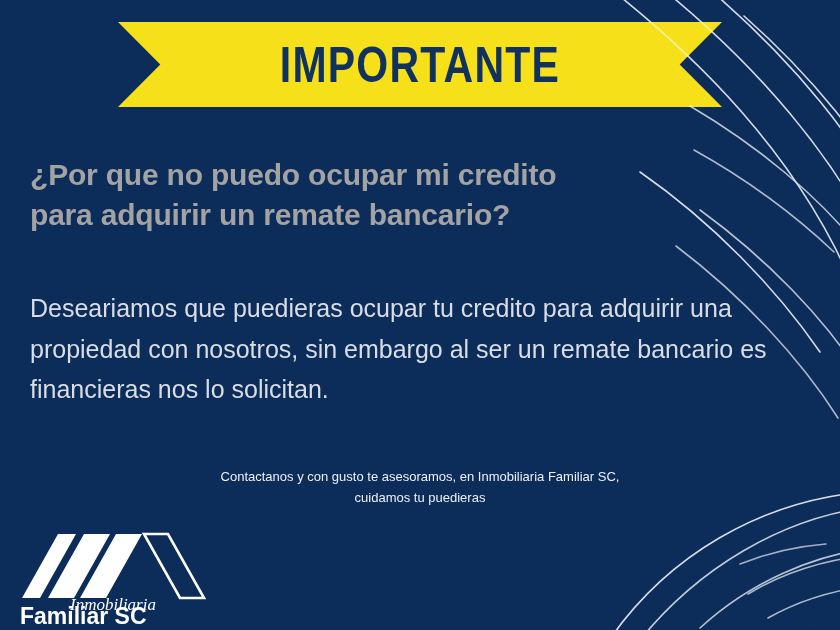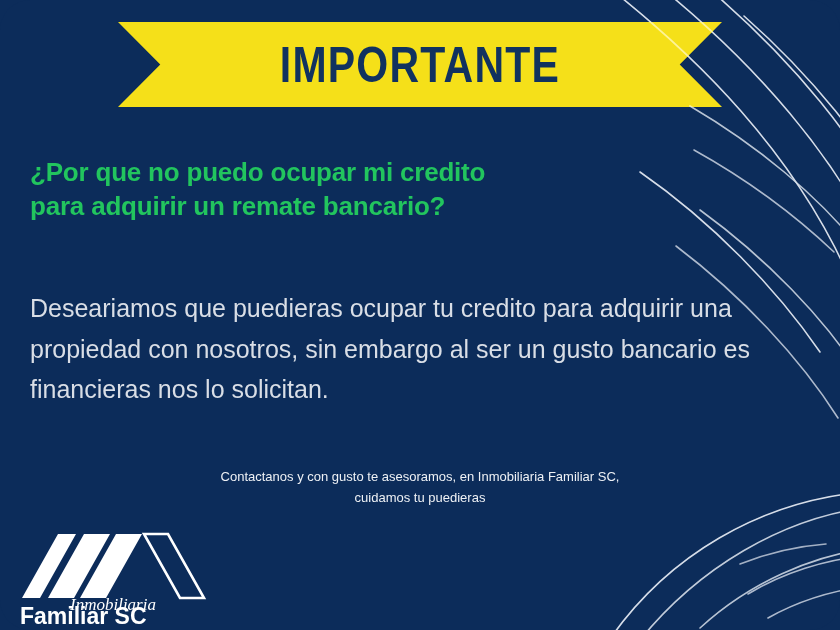--- a/index.html
+++ b/index.html
@@ -58,22 +58,22 @@
     width:840px; height:630px;
     z-index:4;
     pointer-events:none;
   }
 
   
   .headline {
     position:absolute;
     left:30px; top:155px;
     width:720px;
-    color:#22c55e;
-    font-size:26px;
+    color:#a3a3a3;
+    font-size:30px;
     font-weight:bold;
     line-height:1.32;
     letter-spacing:-0.2px;
     z-index:5;
   }
   .headline .ln { display:block; }
 
   
   .body-text {
     position:absolute;
@@ -162,21 +162,21 @@
     </g>
   </svg>
 
   <div class="headline">
     <span class="ln">¿Por que no puedo ocupar mi credito</span>
     <span class="ln">para adquirir un remate bancario?</span>
   </div>
 
   <div class="body-text">
     <span class="ln just">Deseariamos que puedieras ocupar tu credito para adquirir una</span>
-    <span class="ln just">propiedad con nosotros, sin embargo al ser un gusto bancario es</span>
+    <span class="ln just">propiedad con nosotros, sin embargo al ser un remate bancario es</span>
     <span class="ln">financieras nos lo solicitan.</span>
   </div>
 
   <div class="contact">
     <span class="ln">Contactanos y con gusto te asesoramos, en Inmobiliaria Familiar SC,</span>
     <span class="ln">cuidamos tu puedieras</span>
   </div>
 
   <div class="logo">
     <svg viewBox="0 0 200 102" width="200" height="102" xmlns="http://www.w3.org/2000/svg">

